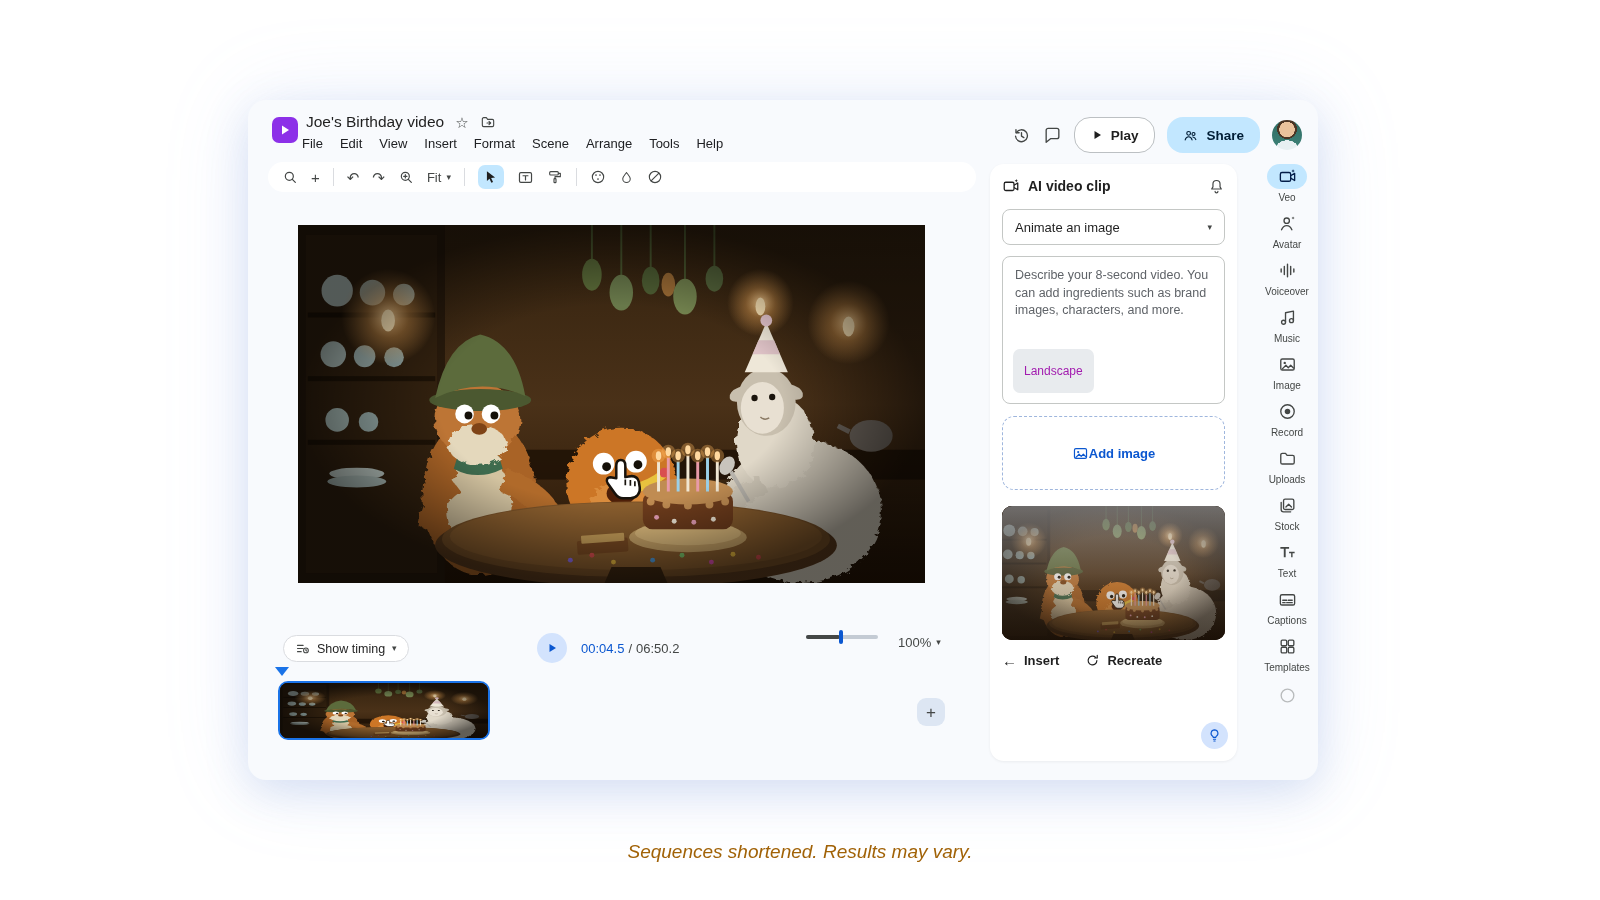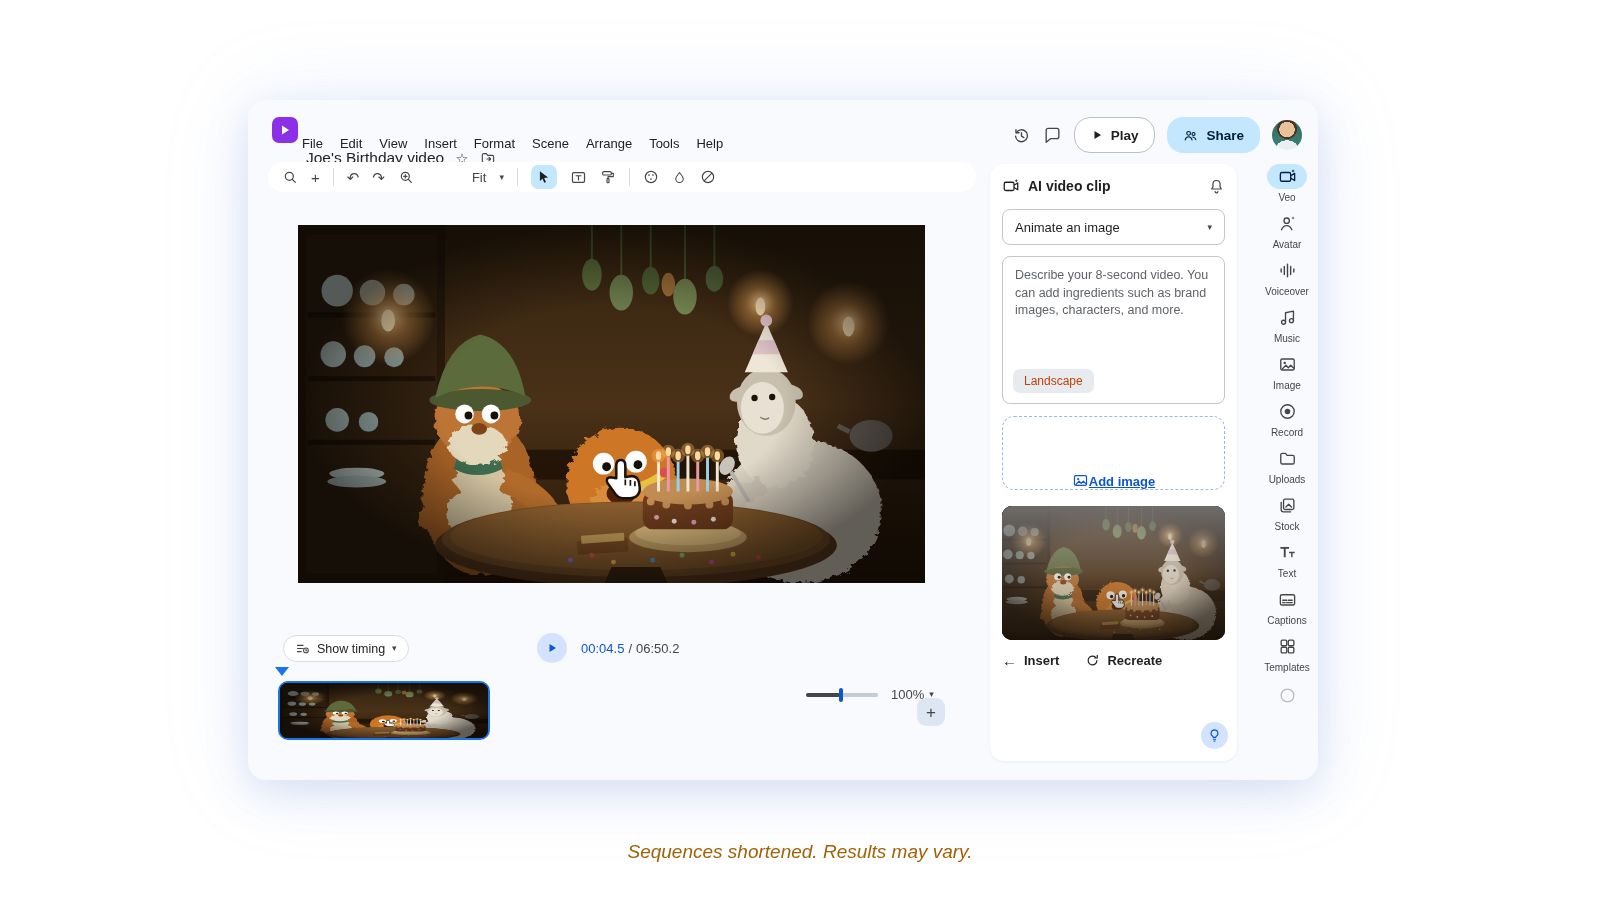--- a/index.html
+++ b/index.html
@@ -14,56 +14,56 @@
   
   .app{
     position:absolute;left:248px;top:100px;width:1070px;height:680px;
     background:#f8fafd;border-radius:18px;overflow:hidden;
     box-shadow:0 12px 44px rgba(80,120,200,.20),0 0 90px rgba(140,170,240,.14);
   }
   
   .logo{position:absolute;left:24px;top:17px;width:26px;height:26px;border-radius:7px;
     background:#8c30e8;display:flex;align-items:center;justify-content:center;}
   .logo svg{width:12px;height:12px;}
-  .title-row{position:absolute;left:58px;top:13px;display:flex;align-items:center;gap:11px;margin-top:36px;}
+  .title-row{position:absolute;left:58px;top:13px;display:flex;align-items:center;gap:11px;}
   .doc-title{font-size:15.5px;color:#1f1f1f;}
   .star{font-size:15px;color:#444746;line-height:1;}
   .menu-row{position:absolute;left:54px;top:36px;display:flex;gap:17px;font-size:13px;color:#202124;}
   .menu-row span{cursor:default;}
   .tb-right{position:absolute;right:16px;top:17px;display:flex;align-items:center;gap:12px;}
   .pill-btn{height:36px;border-radius:16px;display:flex;align-items:center;gap:8px;
     padding:0 16px;font-size:13.5px;font-weight:bold;background:#fff;border:1px solid #bcc0c3;color:#1f1f1f;}
   .pill-btn.share{background:#c2e7ff;border:none;color:#001d35;}
   .avatar{width:30px;height:30px;border-radius:50%;flex:none;
     background:
       radial-gradient(circle at 50% 32%, #e9c29c 0 30%, transparent 31%),
       radial-gradient(circle at 50% 30%, #4a3424 0 38%, transparent 39%),
       radial-gradient(ellipse 60% 45% at 50% 95%, #e8f0f2 0 60%, transparent 61%),
       linear-gradient(180deg,#2e6b63,#3f8378);
   }
   
   .toolbar{position:absolute;left:20px;top:62px;width:708px;height:30px;background:#ffffff;
     border-radius:15px;display:flex;align-items:center;gap:13px;padding:0 14px;box-sizing:border-box;}
   .toolbar .glyph{font-size:15px;color:#444746;line-height:1;}
   .tdiv{width:1px;height:18px;background:#dadce0;flex:none;}
-  .fit{display:flex;align-items:center;gap:13px;font-size:13px;color:#444746;margin-left:45px;}
+  .fit{display:flex;align-items:center;gap:5px;font-size:13px;color:#444746;}
   .tool-sel{width:26px;height:24px;border-radius:7px;background:#c2e7ff;display:flex;align-items:center;justify-content:center;}
   
   .canvas{position:absolute;left:50px;top:125px;width:627px;height:358px;background:#120a04;overflow:hidden;}
   .canvas svg{display:block;}
   
   .show-timing{position:absolute;left:35px;top:535px;height:27px;background:#fff;border:1px solid #dadce0;
     border-radius:14px;display:flex;align-items:center;gap:7px;padding:0 11px;font-size:12.5px;color:#1f1f1f;}
   .caret{font-size:9px;color:#444746;line-height:1;}
   .center-ctrl{position:absolute;left:289px;top:533px;display:flex;align-items:center;gap:14px;}
   .play-circle{width:30px;height:30px;border-radius:50%;background:#d3e3fd;display:flex;align-items:center;justify-content:center;}
   .timecode{font-size:13px;color:#444746;display:flex;align-items:center;}
   .timecode .cur{color:#0b57d0;}
   .timecode .sep{margin:0 4px;}
-  .zoom-ctrl{position:absolute;left:558px;top:535px;display:flex;align-items:center;gap:13px;height:27px;margin-top:46px;}
+  .zoom-ctrl{position:absolute;left:558px;top:535px;display:flex;align-items:flex-start;gap:20px;height:27px;}
   .slider{width:72px;height:4px;border-radius:2px;background:#c4cbd4;position:relative;}
   .slider .fill{position:absolute;left:0;top:0;height:4px;width:34px;border-radius:2px;background:#444746;}
   .slider .handle{position:absolute;left:33px;top:-5px;width:4px;height:14px;border-radius:2px;background:#0b57d0;}
   .zoom-label{display:flex;align-items:center;gap:5px;font-size:13px;color:#444746;}
   
   .playhead{position:absolute;left:27px;top:567px;width:0;height:0;
     border-left:7px solid transparent;border-right:7px solid transparent;border-top:9px solid #1a73e8;}
   .filmstrip{position:absolute;left:30px;top:581px;width:212px;height:59px;border:2px solid #1a73e8;
     border-radius:10px;background:#1b1209;overflow:hidden;box-sizing:border-box;}
   .filmstrip svg{display:block;}
@@ -76,24 +76,24 @@
   .panel-title{font-size:14px;font-weight:bold;color:#1f1f1f;}
   .panel-head .bell{margin-left:auto;}
   .mode-select{margin-top:14px;height:34px;border:1px solid #c4c7c5;border-radius:8px;display:flex;align-items:center;
     padding:0 12px;font-size:13px;color:#1f1f1f;background:#fff;}
   .mode-select .caret{margin-left:auto;}
   .prompt-box{margin-top:11px;height:148px;border:1px solid #c4c7c5;border-radius:8px;position:relative;background:#fff;box-sizing:border-box;}
   .prompt-box textarea{width:100%;height:92px;border:none;outline:none;resize:none;background:transparent;
     font-family:"Liberation Sans","DejaVu Sans",sans-serif;font-size:12.5px;line-height:1.4;color:#1f1f1f;
     padding:10px 12px;box-sizing:border-box;}
   .prompt-box textarea::placeholder{color:#5f6368;}
-  .chip{position:absolute;left:10px;bottom:10px;background:#e8ebee;border-radius:7px;padding:5px 11px;
-    font-size:12px;color:#c2410c;}
+  .chip{position:absolute;left:10px;bottom:10px;background:#e8ebee;border-radius:7px;padding:15px 11px;
+    font-size:12px;color:#a21caf;}
   .add-image{margin-top:12px;height:72px;border:1.5px dashed #9fb6dd;border-radius:12px;
-    display:flex;align-items:flex-end;justify-content:center;gap:0;color:#0b57d0;font-size:13px;font-weight:bold;text-decoration:underline;}
+    display:flex;align-items:center;justify-content:center;gap:0;color:#0b57d0;font-size:13px;font-weight:bold;}
   .generate{margin-top:12px;height:32px;width:100%;border:none;border-radius:16px;background:#0b57d0;color:#fff;
     font-family:inherit;font-size:13.5px;font-weight:bold;display:flex;align-items:center;justify-content:center;}
   .preview{margin-top:16px;height:134px;border-radius:10px;overflow:hidden;position:relative;background:#201408;}
   .preview .shade{position:absolute;inset:0;background:linear-gradient(180deg,rgba(235,238,245,.42),rgba(120,100,80,.28) 60%,rgba(40,25,12,.45));}
   .panel-actions{margin-top:13px;display:flex;align-items:center;gap:26px;}
   .action{display:flex;align-items:center;gap:7px;font-size:13px;font-weight:bold;color:#1f1f1f;}
   .action .glyph{font-size:15px;color:#1f1f1f;line-height:1;}
   .bulb-btn{position:absolute;right:9px;bottom:12px;width:27px;height:27px;border-radius:50%;background:#d3e3fd;
     display:flex;align-items:center;justify-content:center;color:#0b57d0;}
   

